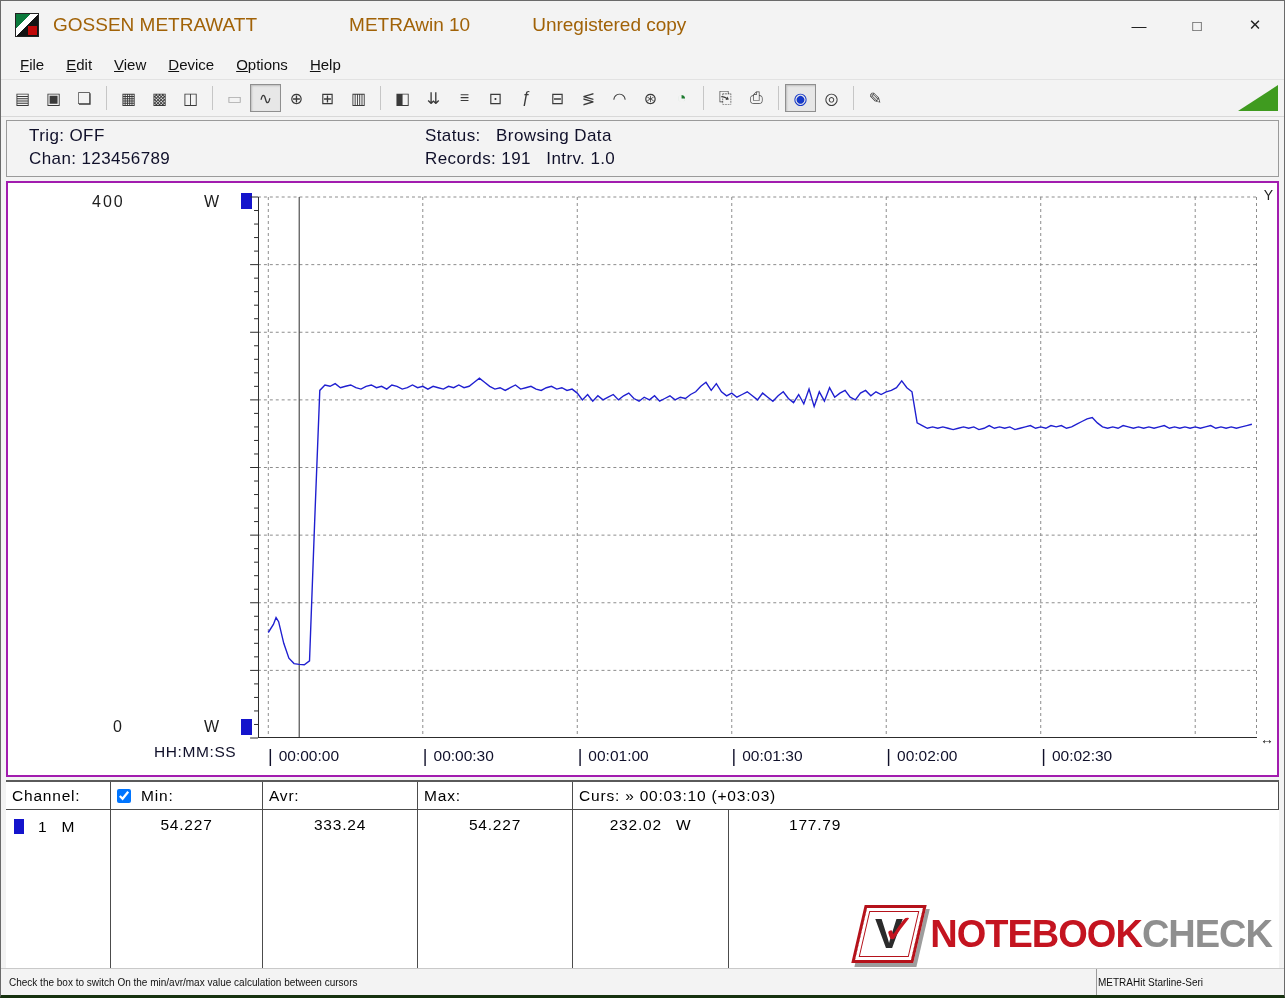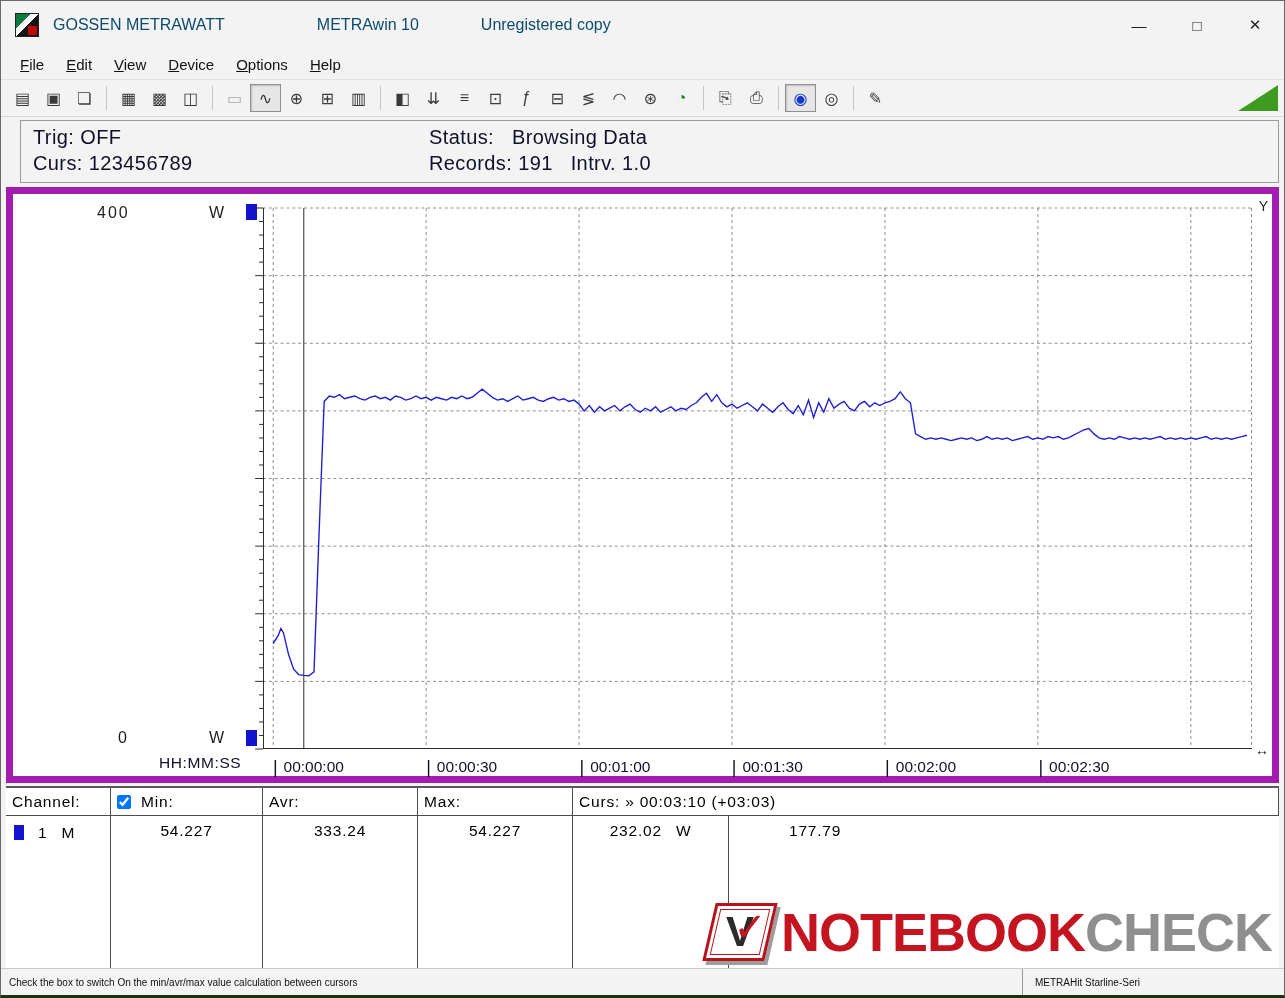--- a/index.html
+++ b/index.html
@@ -5,21 +5,21 @@
   * { margin:0; padding:0; box-sizing:border-box; }
   body { font-family:"Liberation Sans","DejaVu Sans",sans-serif; background:#2d5016; }
   .window { width:1285px; height:998px; background:#f3f3f3; display:flex; flex-direction:column;
             border:1px solid #6a6a6a; border-bottom:3px solid #16320f; overflow:hidden; position:relative; }
 
   
   .titlebar { height:48px; display:flex; align-items:center; padding:0 0 0 14px; background:#f3f3f3; flex:0 0 auto; }
   .applogo { width:24px; height:24px; border:1px solid #222; margin-right:14px; flex:0 0 auto;
              background:linear-gradient(135deg,#0b7a3c 0 34%,#ffffff 34% 52%,#141414 52% 100%); position:relative; }
   .applogo::after { content:""; position:absolute; right:1px; bottom:1px; width:9px; height:9px; background:#c00808; }
-  .titletext { font-size:16px; color:#0c4a6e; }
+  .titletext { font-size:19px; color:#a16207; }
   .t1 { margin-right:92px; } .t2 { margin-right:62px;text-align:right; }
   .wincontrols { margin-left:auto; display:flex; height:100%; }
   .winbtn { width:58px; height:100%; display:flex; align-items:center; justify-content:center;
             font-size:15px; color:#222; background:transparent; border:none; cursor:default; }
 
   
   .menubar { height:30px; display:flex; align-items:center; padding-left:8px; background:#f3f3f3; flex:0 0 auto; }
   .menuitem { padding:4px 11px; font-size:15px; color:#111; background:transparent; border:none; }
   .menuitem u { text-decoration:underline; }
 
@@ -30,28 +30,28 @@
           align-items:center; justify-content:center; font-size:16px; color:#3a3a3a; }
   .tbtn .ticon { pointer-events:none; }
   .tbtn.pressed { background:#e7e7e7; border:1px solid #8f8f8f; box-shadow:inset 1px 1px 2px #bdbdbd; }
   .tbtn.bluesel { color:#1538c8; }
   .tbtn.dim { color:#a9a9a9; }
   .tbtn.green { color:#1c7a2e; }
   .tsep { width:1px; height:24px; background:#c6c6c6; margin:0 6px; flex:0 0 auto; }
   .griptri { margin-left:auto; width:0; height:0; border-left:40px solid transparent; border-bottom:26px solid #3f9b1f; }
 
   
-  .statuspanel { margin:3px 5px 2px 19px; border:1px solid #9a9a9a; background:#f3f3f3; padding:5px 4px 7px 12px;
-                 display:grid; grid-template-columns:396px 1fr; row-gap:3px; font-size:20px; color:#10102a;
+  .statuspanel { margin:3px 5px 2px 5px; border:1px solid #9a9a9a; background:#f3f3f3; padding:5px 4px 7px 22px;
+                 display:grid; grid-template-columns:396px 1fr; row-gap:3px; font-size:17px; color:#10102a;
                  letter-spacing:.4px; flex:0 0 auto; }
   .sp-line { white-space:pre; }
   .sp-label { display:inline-block; }
 
   
-  .chartpanel { margin:2px 5px 0 5px; border:7px solid #a21caf; background:#fff; position:relative;
+  .chartpanel { margin:2px 5px 0 5px; border:2px solid #a21caf; background:#fff; position:relative;
                 height:596px; flex:0 0 auto; }
   .plotwrap { position:absolute; left:250px; top:14px; right:20px; height:541px; }
   .plotwrap svg { width:100%; height:100%; overflow:visible; display:block; }
   .grid { stroke:#8c8c8c; stroke-width:1; stroke-dasharray:3 3; }
   .axis { stroke:#2a2a2a; stroke-width:1; }
   .cursorline { stroke:#2a2a2a; stroke-width:1; }
   .dataline { stroke:#1f1fd0; stroke-width:1.4; fill:none; }
   .ylab { position:absolute; font-size:16px; color:#1d1d1d; letter-spacing:2px; }
   .ysq { position:absolute; width:11px; height:16px; background:#1414cc; }
   .corner-glyph { position:absolute; font-size:14px; color:#222; }
@@ -77,28 +77,28 @@
   .unit { margin-left:14px; }
   .cbx { margin-right:10px; width:14px; height:14px; }
 
   
   .watermark { position:absolute; right:12px; bottom:32px; display:flex; align-items:center; gap:10px;
                z-index:5; background:transparent; }
   .wm-badge { width:62px; height:58px; border:3px solid #b5121b; background:#fff; transform:skewX(-13deg);
               box-shadow:4px 4px 0 #9d9d9d, inset 0 0 0 3px #fff, inset 0 0 0 4px #b5121b; position:relative; }
   .wm-v { position:absolute; left:14px; top:2px; transform:skewX(13deg); font-size:42px; font-weight:700; color:#2b2b2b; }
   .wm-check { position:absolute; left:20px; top:-2px; transform:skewX(13deg); font-size:40px; font-weight:700; color:#c41420; }
-  .wm-text { font-size:54px; font-weight:700; letter-spacing:-1px; white-space:nowrap; }
+  .wm-text { font-size:38px; font-weight:700; letter-spacing:-1px; white-space:nowrap; }
   .wm-red { color:#c41420; } .wm-gray { color:#8f8f8f; }
 
   
   .statusbar { height:27px; background:#f3f3f3; border-top:1px solid #c9c9c9; display:flex; align-items:center;
                font-size:10px; color:#111; padding-left:8px; flex:0 0 auto; }
   .sb-right { margin-left:auto; align-self:stretch; display:flex; align-items:center; border-left:1px solid #9a9a9a;
-              width:262px; padding-left:12px; }
+              width:188px; padding-left:1px; }
 </style>
 </head>
 <body>
 
 <div class="window">
 
   <div class="titlebar">
     <span class="applogo"></span>
     <span class="titletext t1">GOSSEN METRAWATT</span>
     <span class="titletext t2">METRAwin 10</span>
@@ -209,21 +209,21 @@
     <span class="tsep"></span>
     <button class="tbtn">
         <span class="ticon">✎</span>
       </button>
     <span class="griptri"></span>
   </div>
 
   <div class="statuspanel">
     <div class="sp-line"><span class="sp-label">Trig:</span> <span>OFF</span></div>
     <div class="sp-line"><span class="sp-label">Status:</span>   <span>Browsing Data</span></div>
-    <div class="sp-line"><span class="sp-label">Curs:</span> <span>123456789</span></div>
+    <div class="sp-line"><span class="sp-label">Chan:</span> <span>123456789</span></div>
     <div class="sp-line"><span class="sp-label">Records:</span> <span>191</span>   <span>Intrv.</span> <span>1.0</span></div>
   </div>
 
   <div class="chartpanel">
     <span class="ylab" style="left:84px; top:10px;">400</span>
     <span class="ylab" style="left:196px; top:10px;">W</span>
     <span class="ysq" style="left:233px; top:10px;"></span>
     <span class="ylab" style="left:105px; top:535px;">0</span>
     <span class="ylab" style="left:196px; top:535px;">W</span>
     <span class="ysq" style="left:233px; top:536px;"></span>

